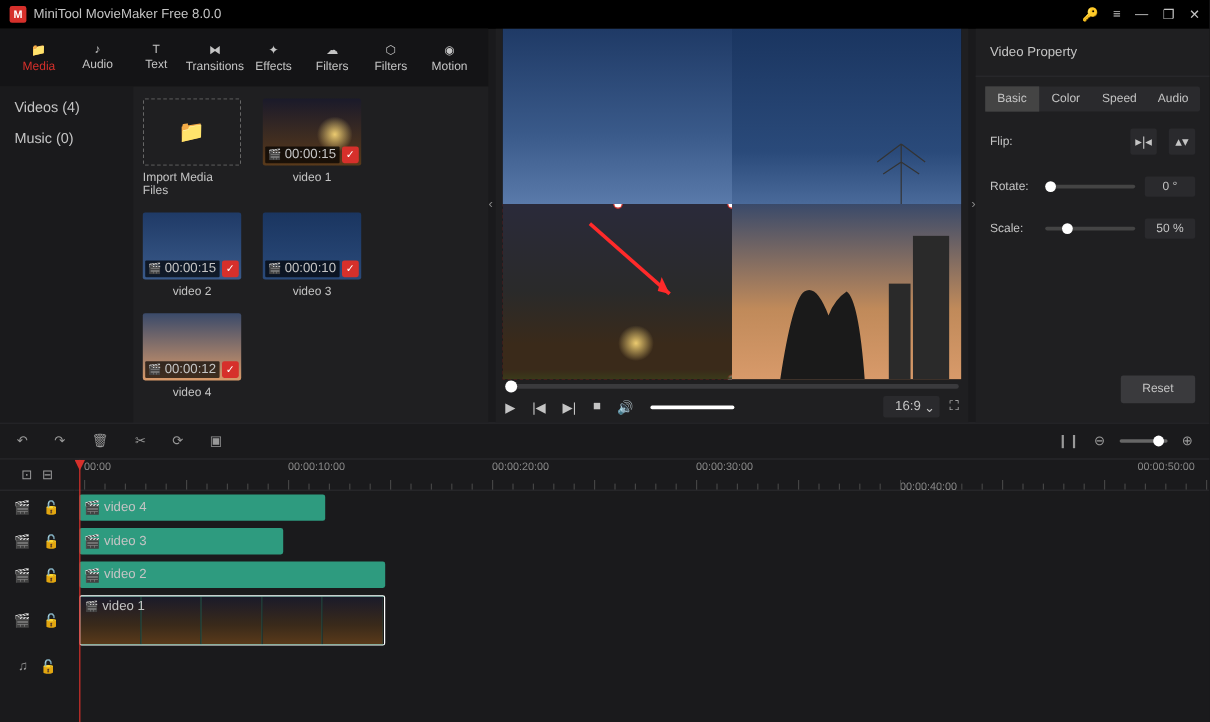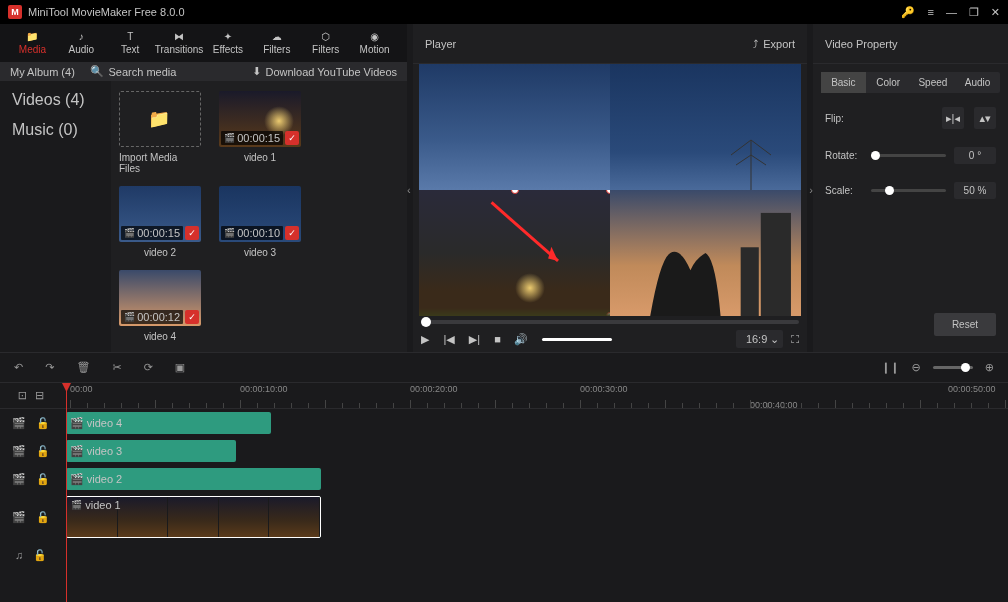--- a/index.html
+++ b/index.html
@@ -16,21 +16,21 @@
 .tab{display:flex;flex-direction:column;align-items:center;justify-content:center;width:50px;gap:2px;cursor:pointer}
 .tab.active .tab-icon,.tab.active span{color:#d6302b}
 .tab-icon{font-size:16px;color:#c4c4c4}
 .tab span{font-size:10px}
 .albumbar{height:24px;background:#2a2a2d;display:flex;align-items:center;padding:0 10px;font-size:10px;justify-content:space-between}
 .albumbar-left{display:flex;gap:16px;align-items:center}
 .albumbar-search{display:flex;align-items:center;gap:4px;color:#8a8a8a}
 .dlyt{display:flex;align-items:center;gap:4px;color:#c4c4c4}
 .sidebar-body{display:flex;flex:1}
 .sidebar-list{width:111px;background:#1a1a1c;padding:4px 0}
-.sidebar-item{padding:6px 12px;font-size:16px;cursor:pointer}
+.sidebar-item{padding:6px 12px;font-size:12px;cursor:pointer}
 .media-grid{flex:1;padding:10px 8px;display:flex;flex-wrap:wrap;gap:12px 18px;align-content:flex-start}
 .media-item{width:82px;display:flex;flex-direction:column;align-items:center;gap:5px}
 .thumb{width:82px;height:56px;position:relative;background:#2e3a52;border-radius:2px;overflow:hidden}
 .thumb.import{border:1px dashed #666;background:transparent;display:flex;align-items:center;justify-content:center}
 .thumb-label{position:absolute;bottom:2px;left:2px;background:rgba(0,0,0,.7);padding:1px 3px;font-size:9px;border-radius:1px;display:flex;gap:2px;align-items:center}
 .thumb-check{position:absolute;bottom:2px;right:2px;width:14px;height:14px;background:#d6302b;border-radius:2px;display:flex;align-items:center;justify-content:center;color:#fff;font-size:9px}
 .media-caption{font-size:10px;}
 .player-pane{flex:1;background:#1f1f21;display:flex;flex-direction:column;margin:0 6px;padding:0;position:relative}
 .panel-header{height:40px;display:flex;align-items:center;justify-content:space-between;padding:0 12px;border-bottom:1px solid #2a2a2d}
 .export-btn{display:flex;align-items:center;gap:5px;cursor:pointer}
@@ -145,27 +145,20 @@
         </div>
       <div class="tab">
           <span class="tab-icon">⬡</span>
           <span>Filters</span>
         </div>
       <div class="tab">
           <span class="tab-icon">◉</span>
           <span>Motion</span>
         </div>
     </div>
-    <div class="albumbar">
-      <div class="albumbar-left">
-        <span>My Album (4)</span>
-        <span class="albumbar-search">🔍 <span>Search media</span></span>
-      </div>
-      <span class="dlyt">⬇ <span>Download YouTube Videos</span></span>
-    </div>
     <div class="sidebar-body">
       <div class="sidebar-list">
         <div class="sidebar-item">Videos (4)</div>
         <div class="sidebar-item">Music (0)</div>
       </div>
       <div class="media-grid">
         <div class="media-item">
           <div class="thumb import">
               <span style="font-size:18px;color:#888">📁</span>
             </div>
@@ -198,27 +191,20 @@
               <div class="thumb-label">🎬 <span>00:00:12</span></div>
               <div class="thumb-check">✓</div>
             </div>
           <div class="media-caption">video 4</div>
         </div>
       </div>
     </div>
   </div>
 
   <div class="player-pane">
-    <div class="panel-header">
-      <span>Player</span>
-      <div class="export-btn">
-          <span>⤴</span>
-          <span>Export</span>
-        </div>
-    </div>
     <div class="preview">
       <div class="preview-grid">
         <div class="pcell pcell1"></div>
         <div class="pcell pcell2">
           <svg width="60" height="70" style="position:absolute;bottom:0;right:20px" viewBox="0 0 60 70">
               <path d="M30 70 L30 20 M30 20 L10 35 M30 20 L50 35 M30 35 L15 45 M30 35 L45 45" stroke="#333" stroke-width="1" fill="none"></path>
             </svg>
         </div>
         <div class="pcell pcell3">
           <div class="sel-border"></div>

